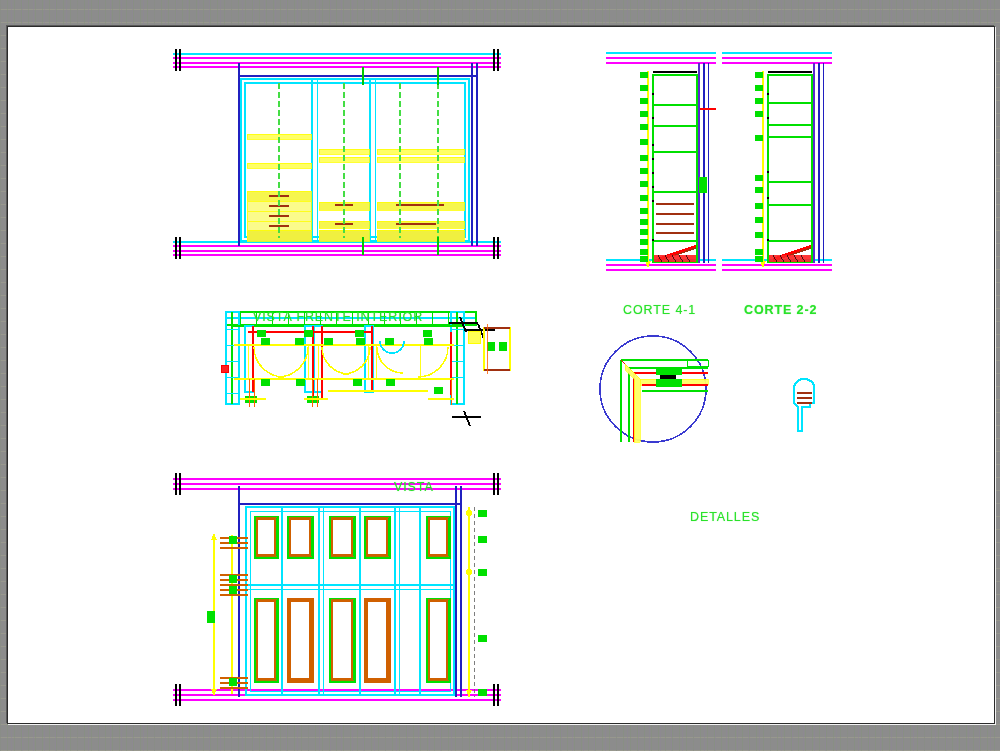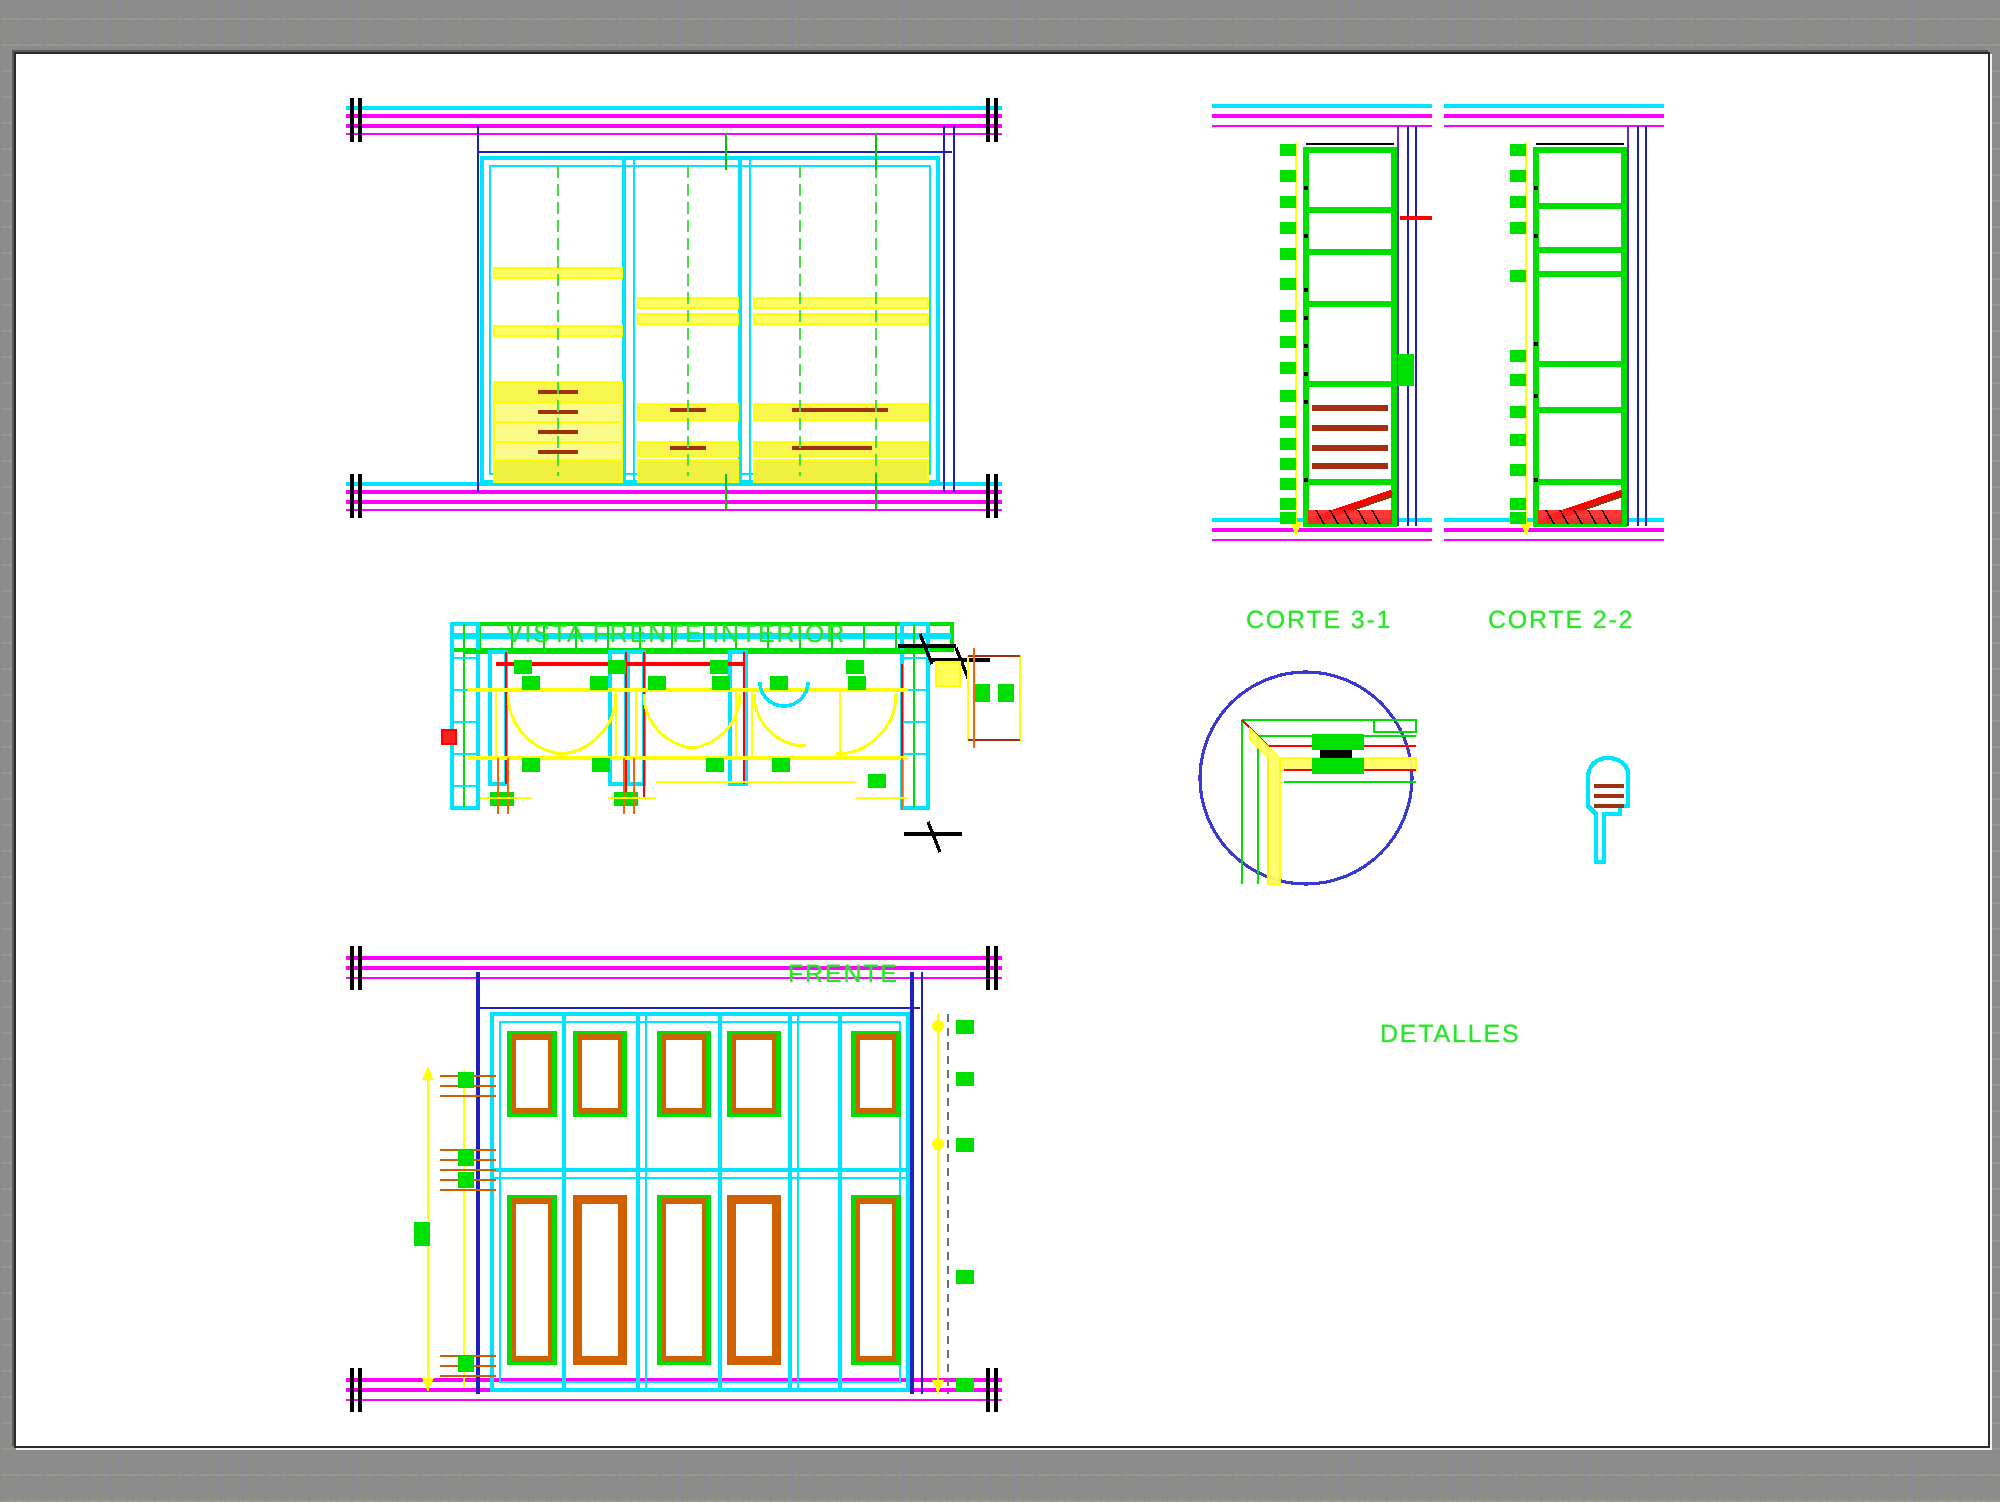--- a/index.html
+++ b/index.html
@@ -40,21 +40,21 @@
     color:#2ae22a;
     font-family:"Liberation Sans", sans-serif;
     font-size:12.5px;
     letter-spacing:.9px;
     white-space:nowrap;
     text-shadow:0 0 1px rgba(42,226,42,.55);
   }
   #lbl-interior{left:245px;top:283px;}
   #lbl-planta{left:386px;top:453px;}
   #lbl-corte1{left:615px;top:276px;}
-  #lbl-corte2{left:736px;top:276px;}
+  #lbl-corte2{left:736px;top:276px;font-weight:bold;}
   #lbl-detalles{left:682px;top:483px;text-align:center;}
 </style>
 </head>
 <body>
 
 <div id="viewer">
 
   <div id="noise"></div>
 
   <div id="sheet">
@@ -608,20 +608,20 @@
             <line x1="789" y1="371" x2="804" y2="371"></line>
             <line x1="789" y1="376" x2="804" y2="376"></line>
           </g>
         </g>
       </g>
 
     </svg>
     </div>
 
     <div class="lbl" id="lbl-interior">VISTA FRENTE INTERIOR</div>
-    <div class="lbl" id="lbl-planta">FRENTE</div>
-
-    <div class="lbl" id="lbl-corte1">CORTE 3-1</div>
+    <div class="lbl" id="lbl-planta">VISTA</div>
+
+    <div class="lbl" id="lbl-corte1">CORTE 4-1</div>
     <div class="lbl" id="lbl-corte2">CORTE 2-2</div>
     <div class="lbl" id="lbl-detalles">DETALLES</div>
 
   </div>
 </div>
 
 </body></html>

